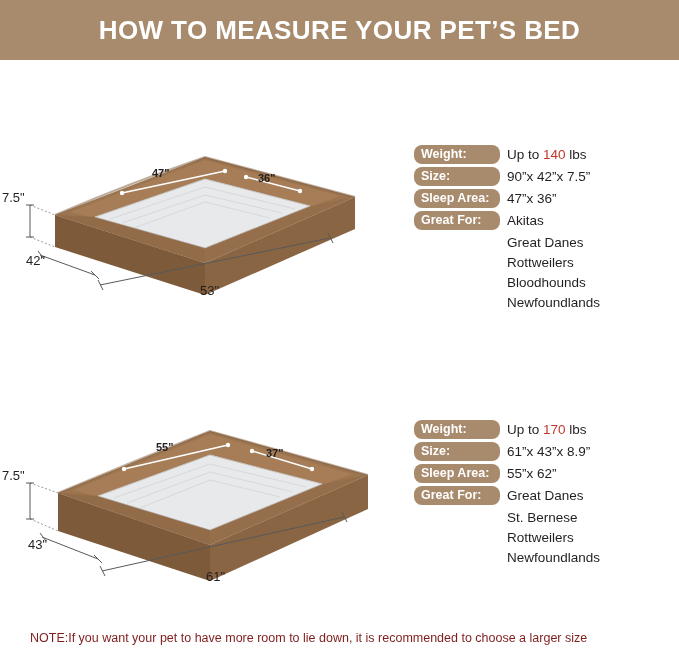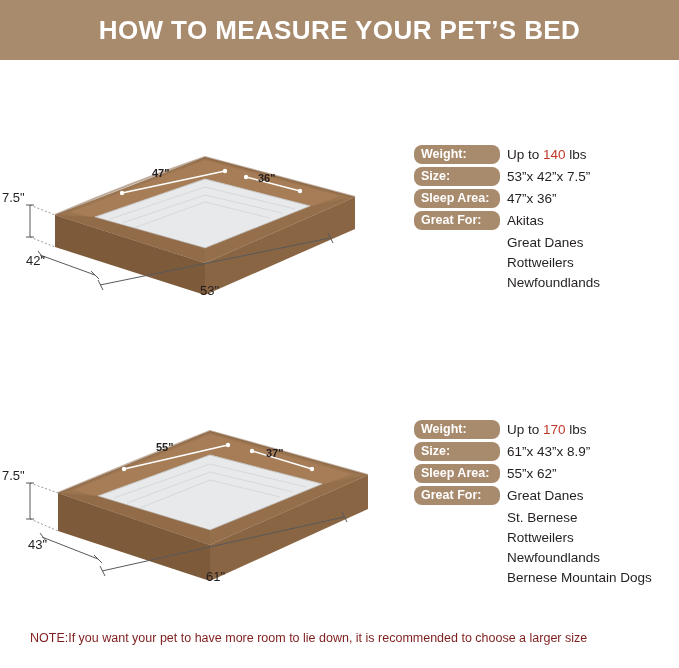--- a/index.html
+++ b/index.html
@@ -190,33 +190,34 @@
     <div class="dim inner" style="left:258px; top:67px;">36"</div>
   </div>
 
   <div class="specs">
     <div class="spec-row">
       <div class="spec-label">Weight:</div>
       <div class="spec-value"><span>Up to </span><span class="num">140</span><span> lbs</span></div>
     </div>
     <div class="spec-row">
       <div class="spec-label">Size:</div>
-      <div class="spec-value">53”x 42”x 7.5”</div>
+      <div class="spec-value">90”x 42”x 7.5”</div>
     </div>
     <div class="spec-row">
       <div class="spec-label">Sleep Area:</div>
       <div class="spec-value">47”x 36”</div>
     </div>
     <div class="spec-row">
       <div class="spec-label">Great For:</div>
       <div class="spec-value">Akitas</div>
     </div>
     <ul class="great-list">
       <li>Great Danes</li>
       <li>Rottweilers</li>
+      <li>Bloodhounds</li>
       <li>Newfoundlands</li>
     </ul>
   </div>
 </div>
 
 <div class="product two p2">
 
   <div class="bed-area">
     <svg width="400" height="240" viewBox="0 0 400 240">
       <polygon points="58,108 210,46 368,90 210,160" fill="#9b7450"></polygon>
@@ -279,18 +280,17 @@
       <div class="spec-value">55”x 62”</div>
     </div>
     <div class="spec-row">
       <div class="spec-label">Great For:</div>
       <div class="spec-value">Great Danes</div>
     </div>
     <ul class="great-list">
       <li>St. Bernese</li>
       <li>Rottweilers</li>
       <li>Newfoundlands</li>
-      <li>Bernese Mountain Dogs</li>
     </ul>
   </div>
 </div>
 
 <div class="note">NOTE:If you want your pet to have more room to lie down, it is recommended to choose a larger size</div>
 
 </body></html>

